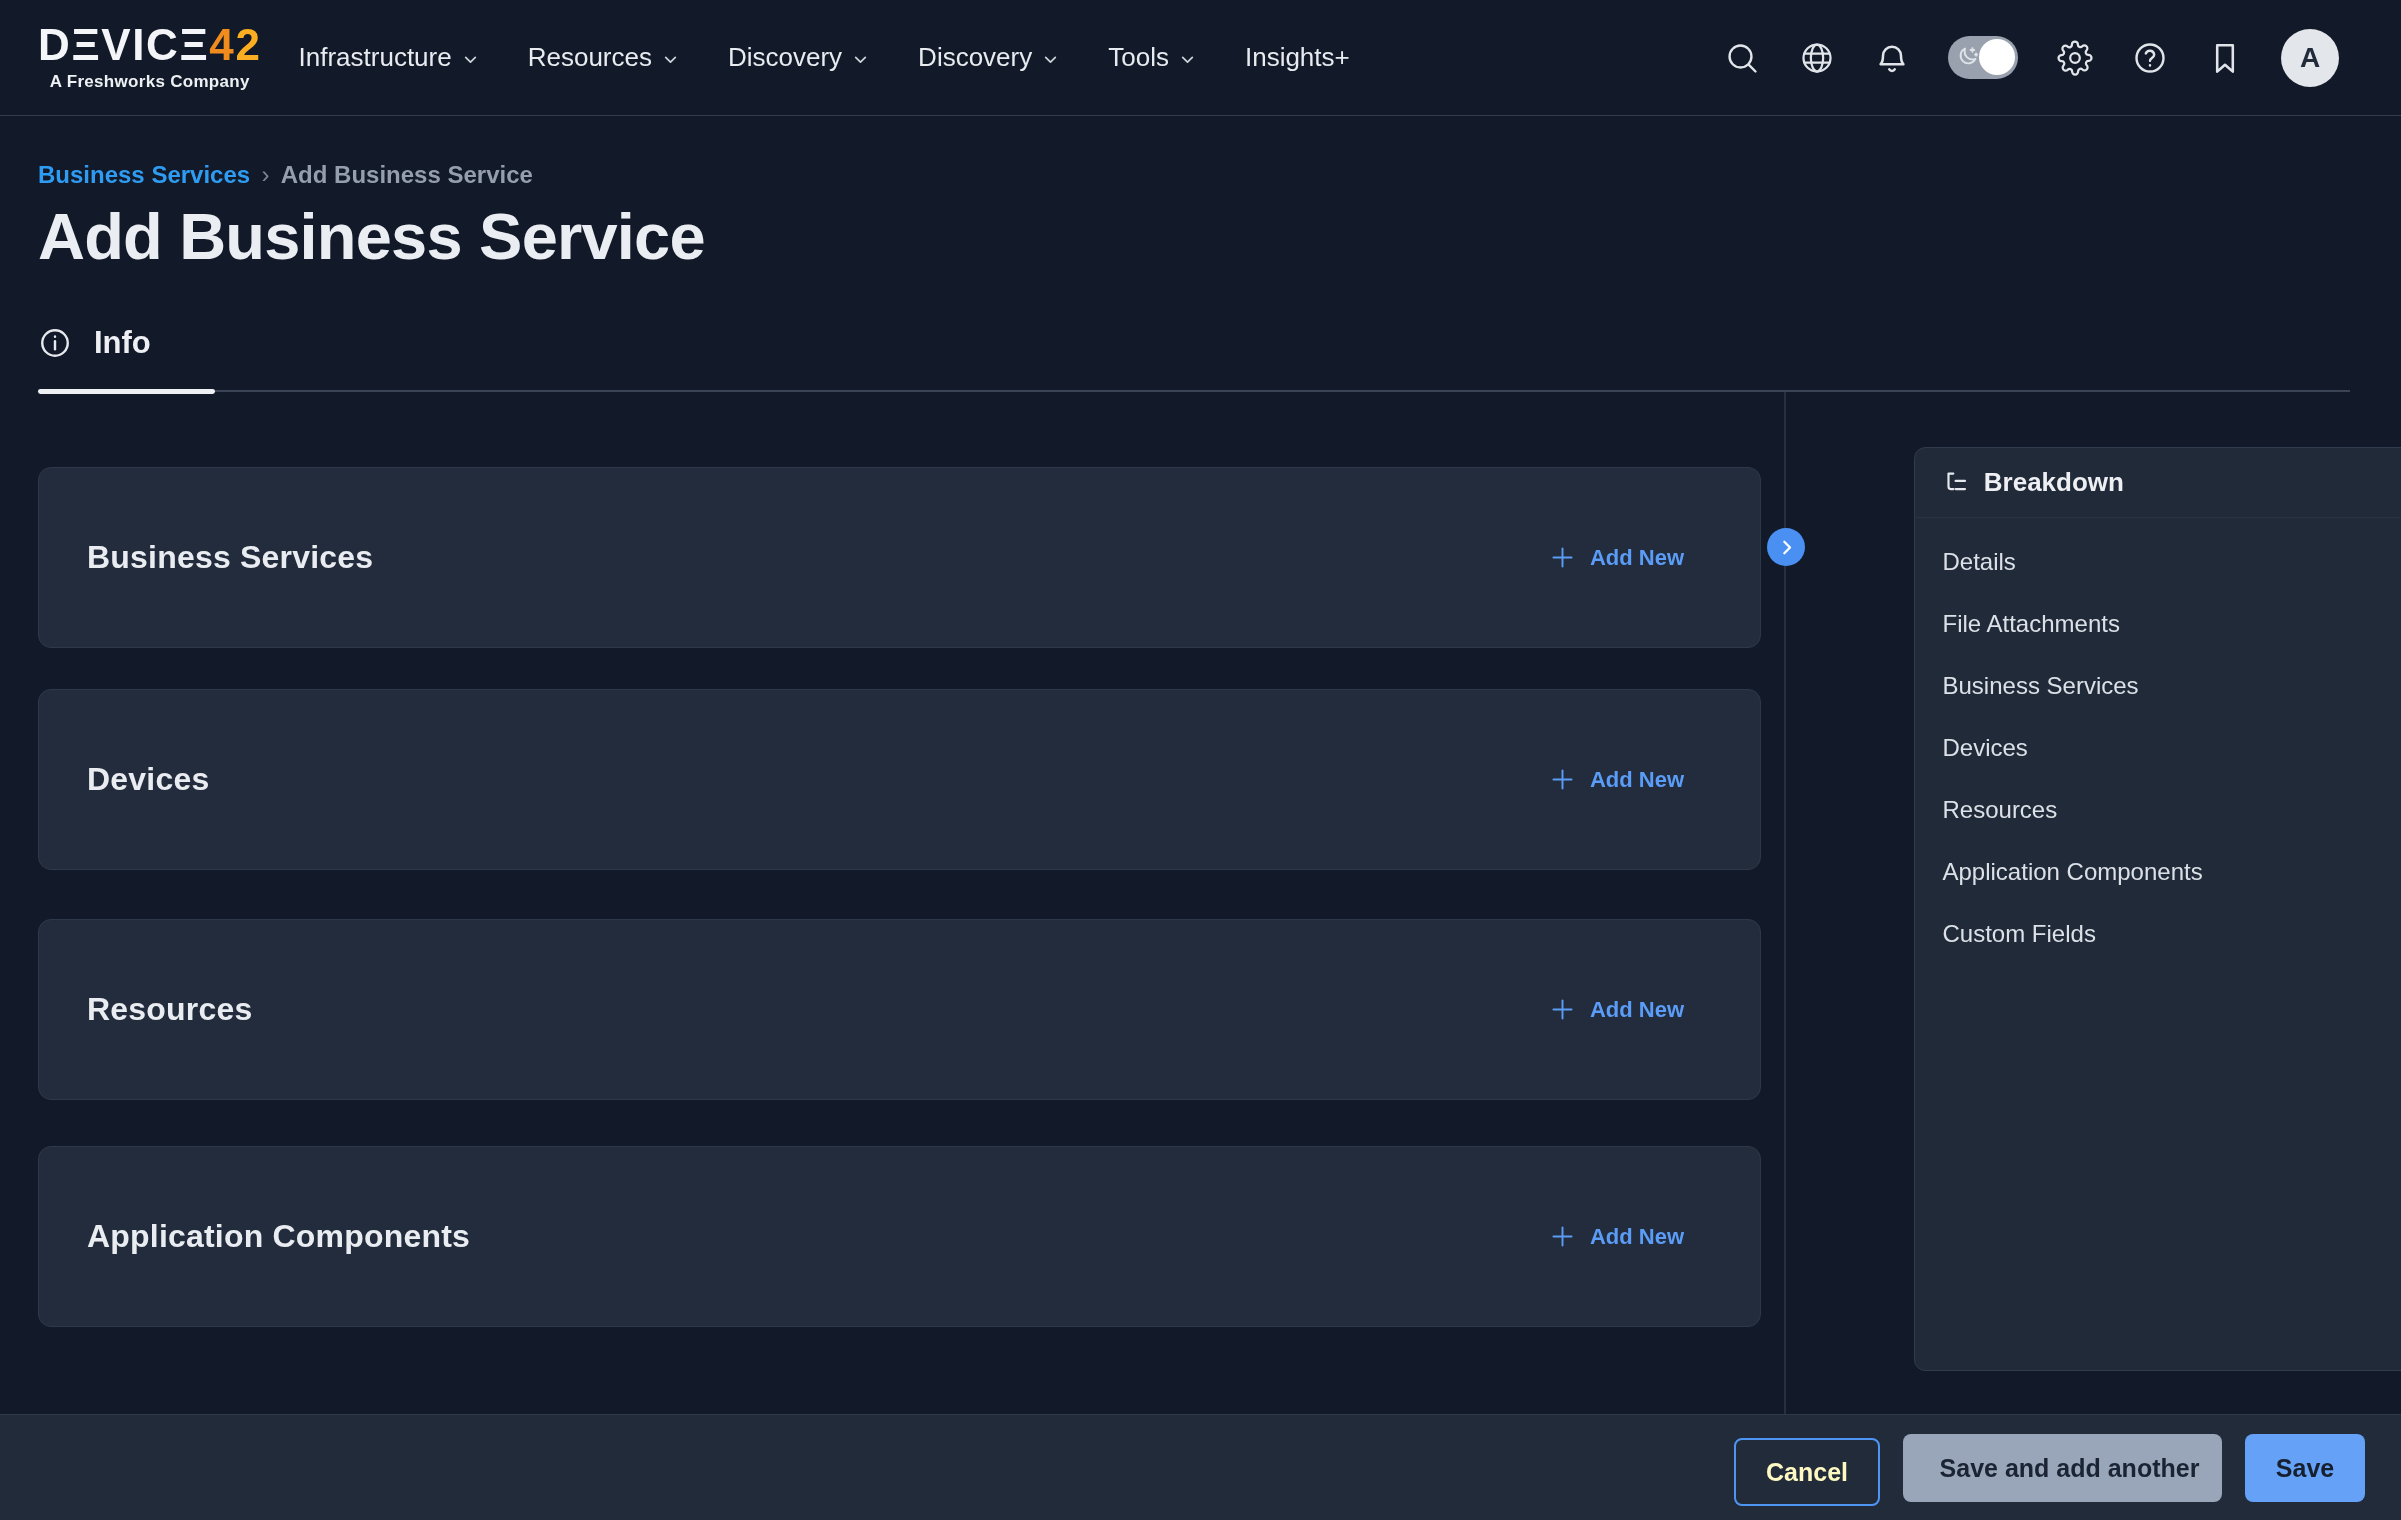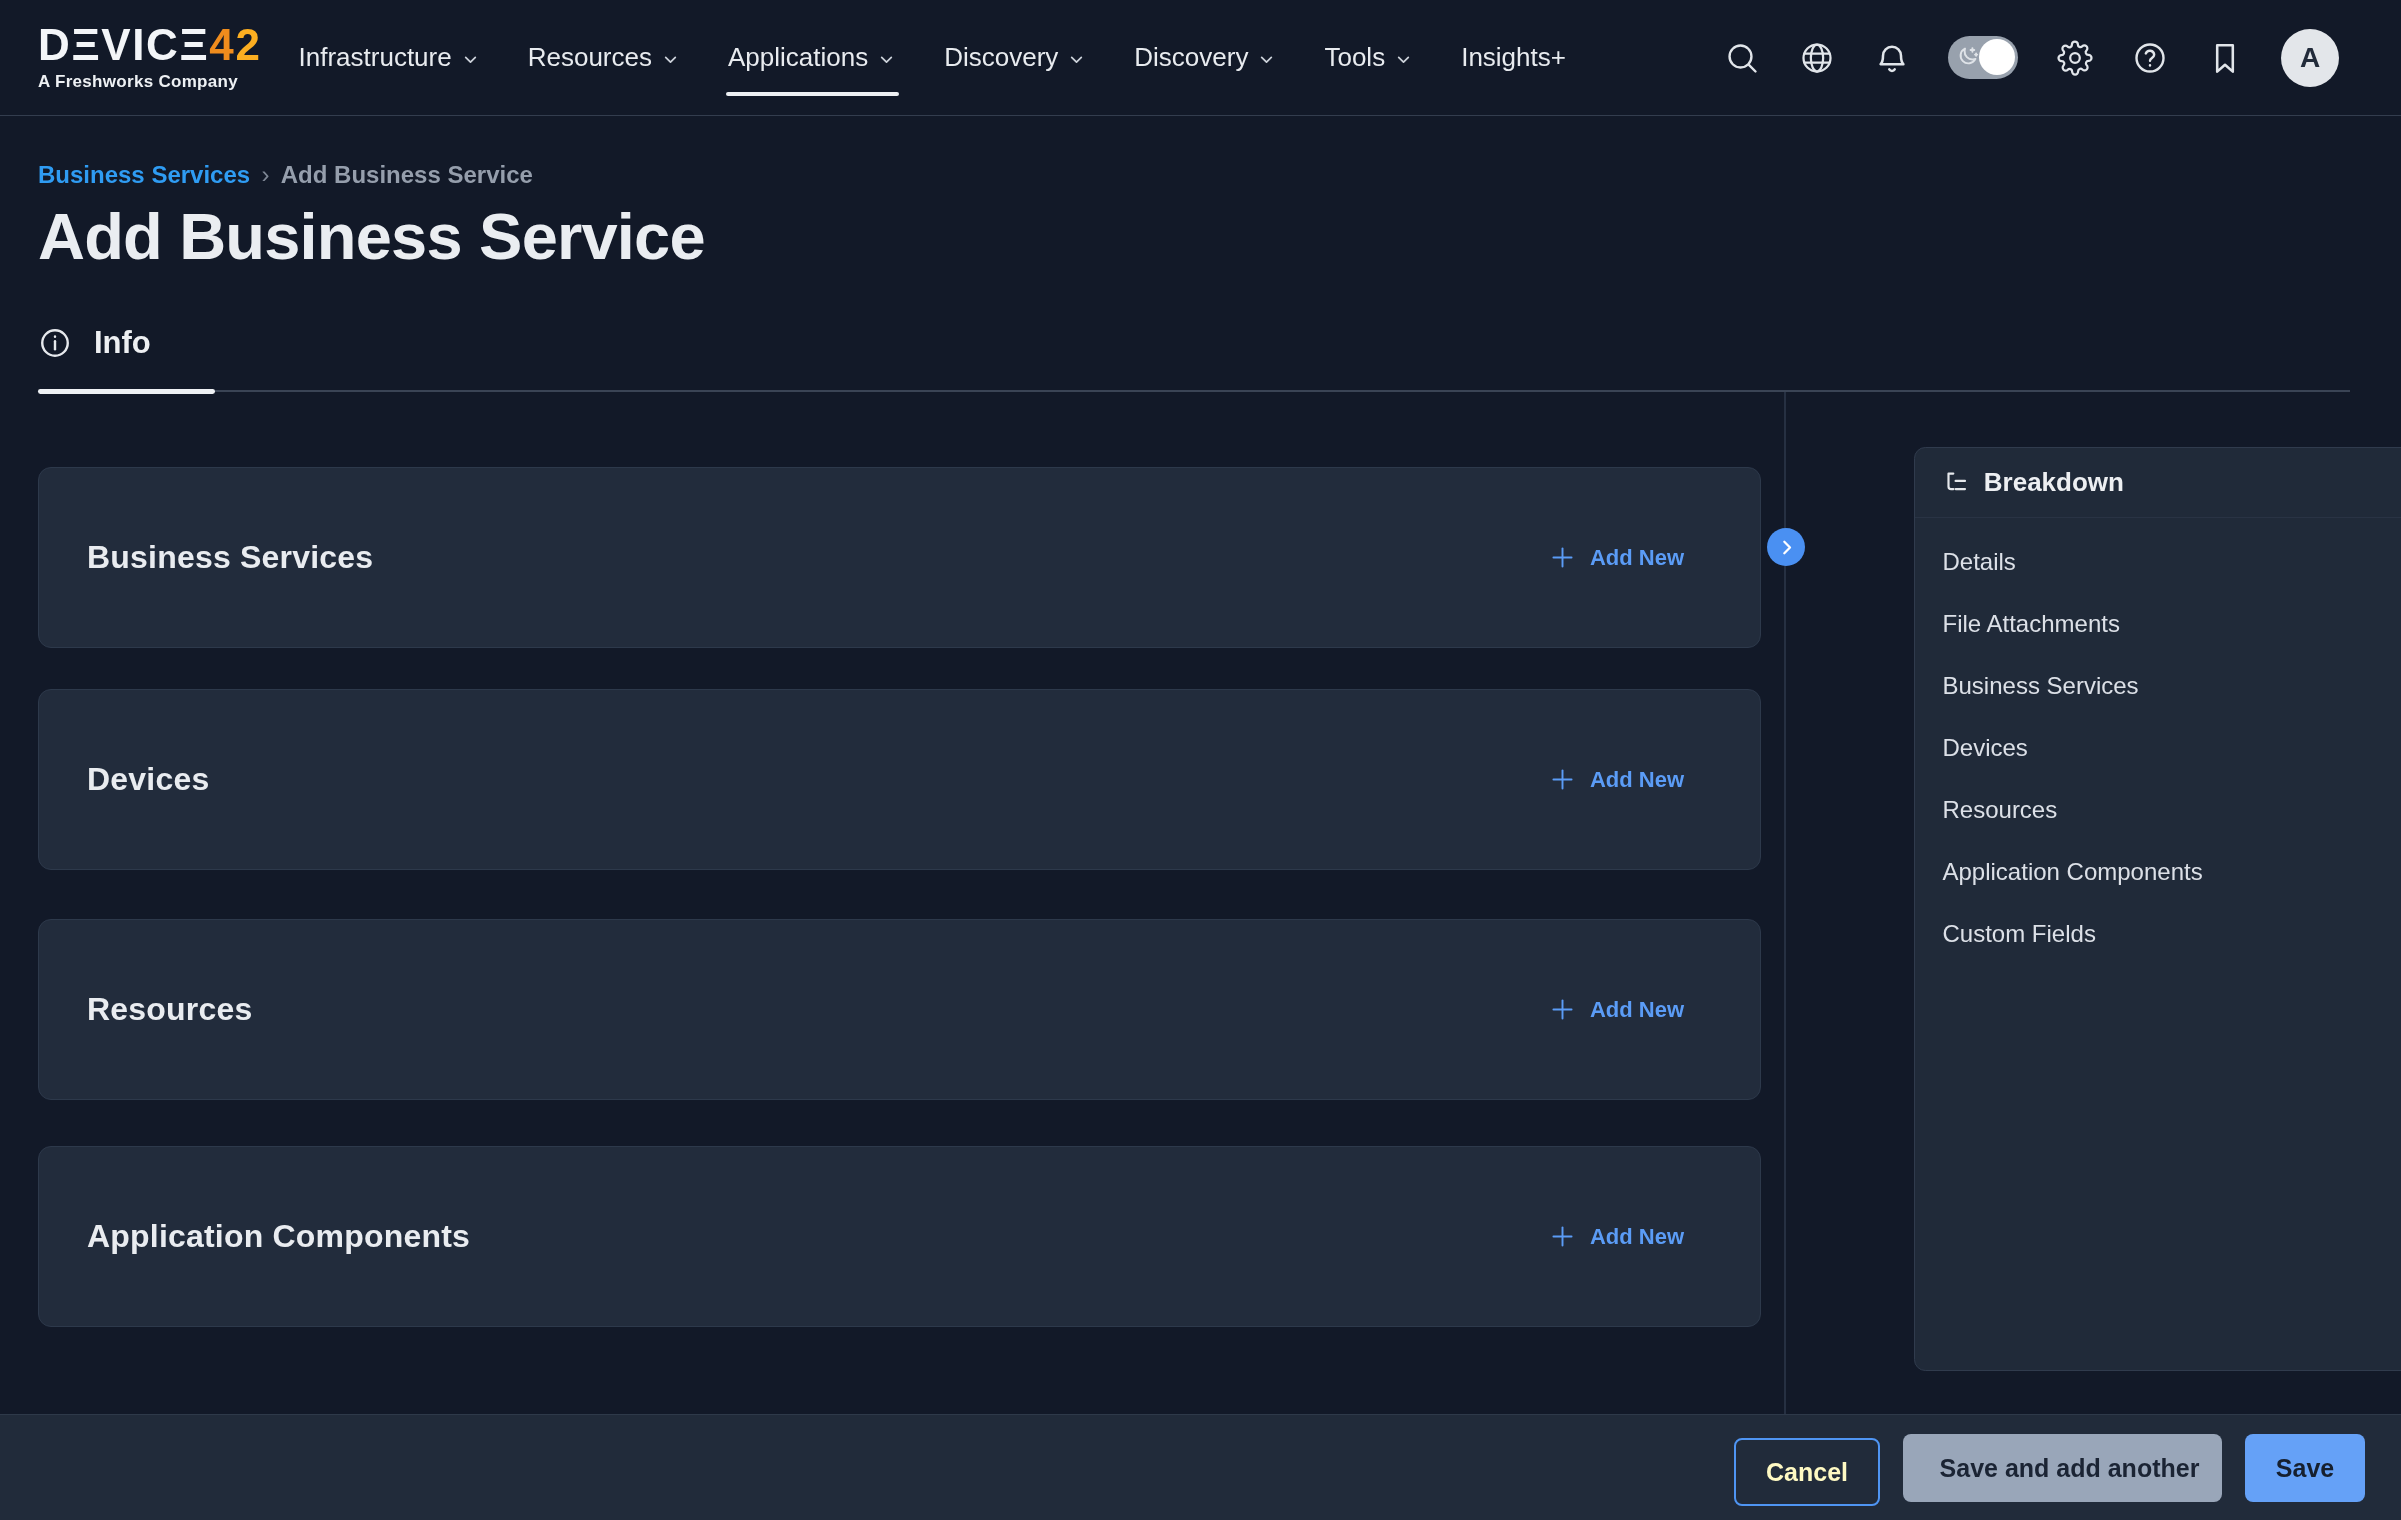--- a/index.html
+++ b/index.html
@@ -13,21 +13,21 @@
   }
   .app { width:2401px; height:1521px; position:relative; }
 
   
   .topbar {
     height:116px; display:flex; align-items:center;
     padding:0 62px 0 38px;
     border-bottom:1.6px solid #333d4e;
     background:#121928;
   }
-  .logo { display:flex; flex-direction:column; justify-content:center; cursor:pointer; }
+  .logo { display:flex; flex-direction:column; justify-content:center; cursor:pointer;align-items:center; }
   .logo-row { font-size:44px; font-weight:800; letter-spacing:1.6px; line-height:1; color:#f3f5f8; white-space:nowrap; }
   .logo-4 { color:#ef8c1d; }
   .logo-2 { color:#fbae21; }
   .logo-sub { font-size:17px; font-weight:700; color:#eef1f4; margin-top:4.9px; letter-spacing:0.3px; }
 
   .main-nav { display:flex; gap:47px; margin-left:37px; height:100%; align-items:stretch; }
   .nav-item {
     position:relative; display:flex; align-items:center; gap:8px;
     font-size:26px; font-weight:500; color:#e8ebef; cursor:pointer; white-space:nowrap;
   }
@@ -144,26 +144,20 @@
 
     <nav class="main-nav">
       <div class="nav-item">
         <span>Infrastructure</span>
         <svg viewBox="0 0 24 24" fill="none" stroke="currentColor" stroke-width="2" stroke-linecap="round" stroke-linejoin="round">
             <path d="M6.5 9.5l5.5 5.5 5.5-5.5"></path>
           </svg>
       </div>
       <div class="nav-item">
         <span>Resources</span>
-        <svg viewBox="0 0 24 24" fill="none" stroke="currentColor" stroke-width="2" stroke-linecap="round" stroke-linejoin="round">
-            <path d="M6.5 9.5l5.5 5.5 5.5-5.5"></path>
-          </svg>
-      </div>
-      <div class="nav-item active">
-        <span>Applications</span>
         <svg viewBox="0 0 24 24" fill="none" stroke="currentColor" stroke-width="2" stroke-linecap="round" stroke-linejoin="round">
             <path d="M6.5 9.5l5.5 5.5 5.5-5.5"></path>
           </svg>
       </div>
       <div class="nav-item">
         <span>Discovery</span>
         <svg viewBox="0 0 24 24" fill="none" stroke="currentColor" stroke-width="2" stroke-linecap="round" stroke-linejoin="round">
             <path d="M6.5 9.5l5.5 5.5 5.5-5.5"></path>
           </svg>
       </div>

